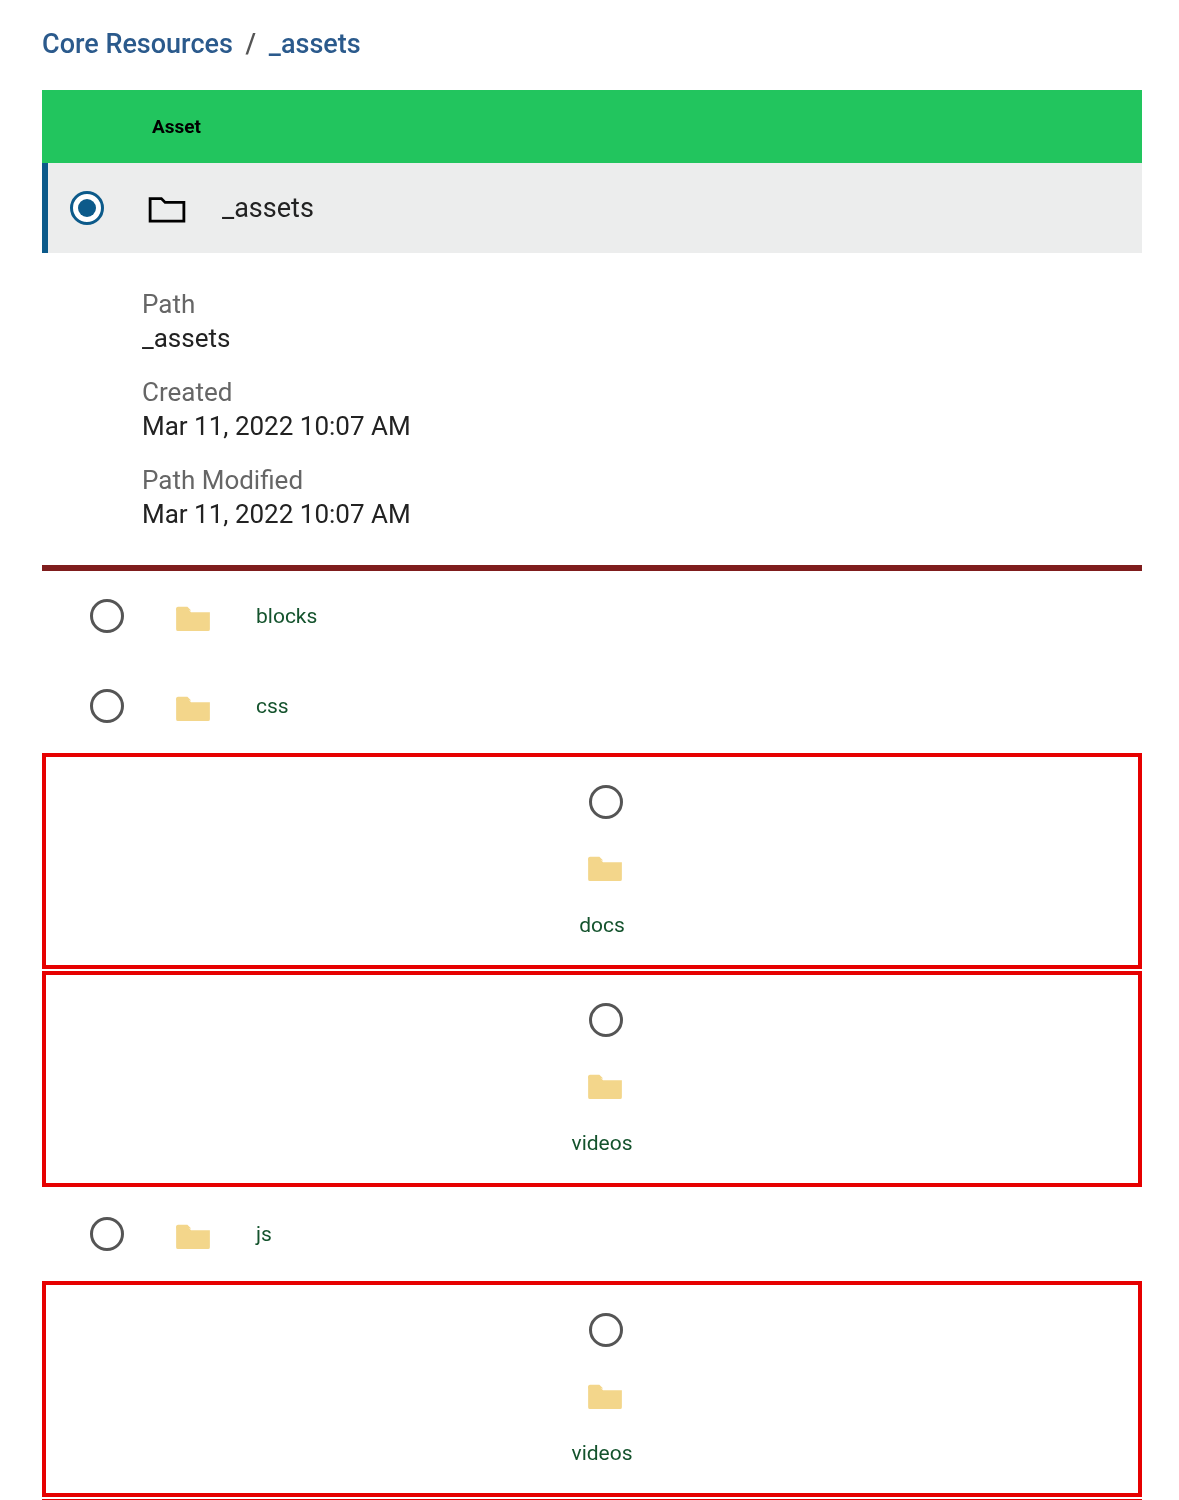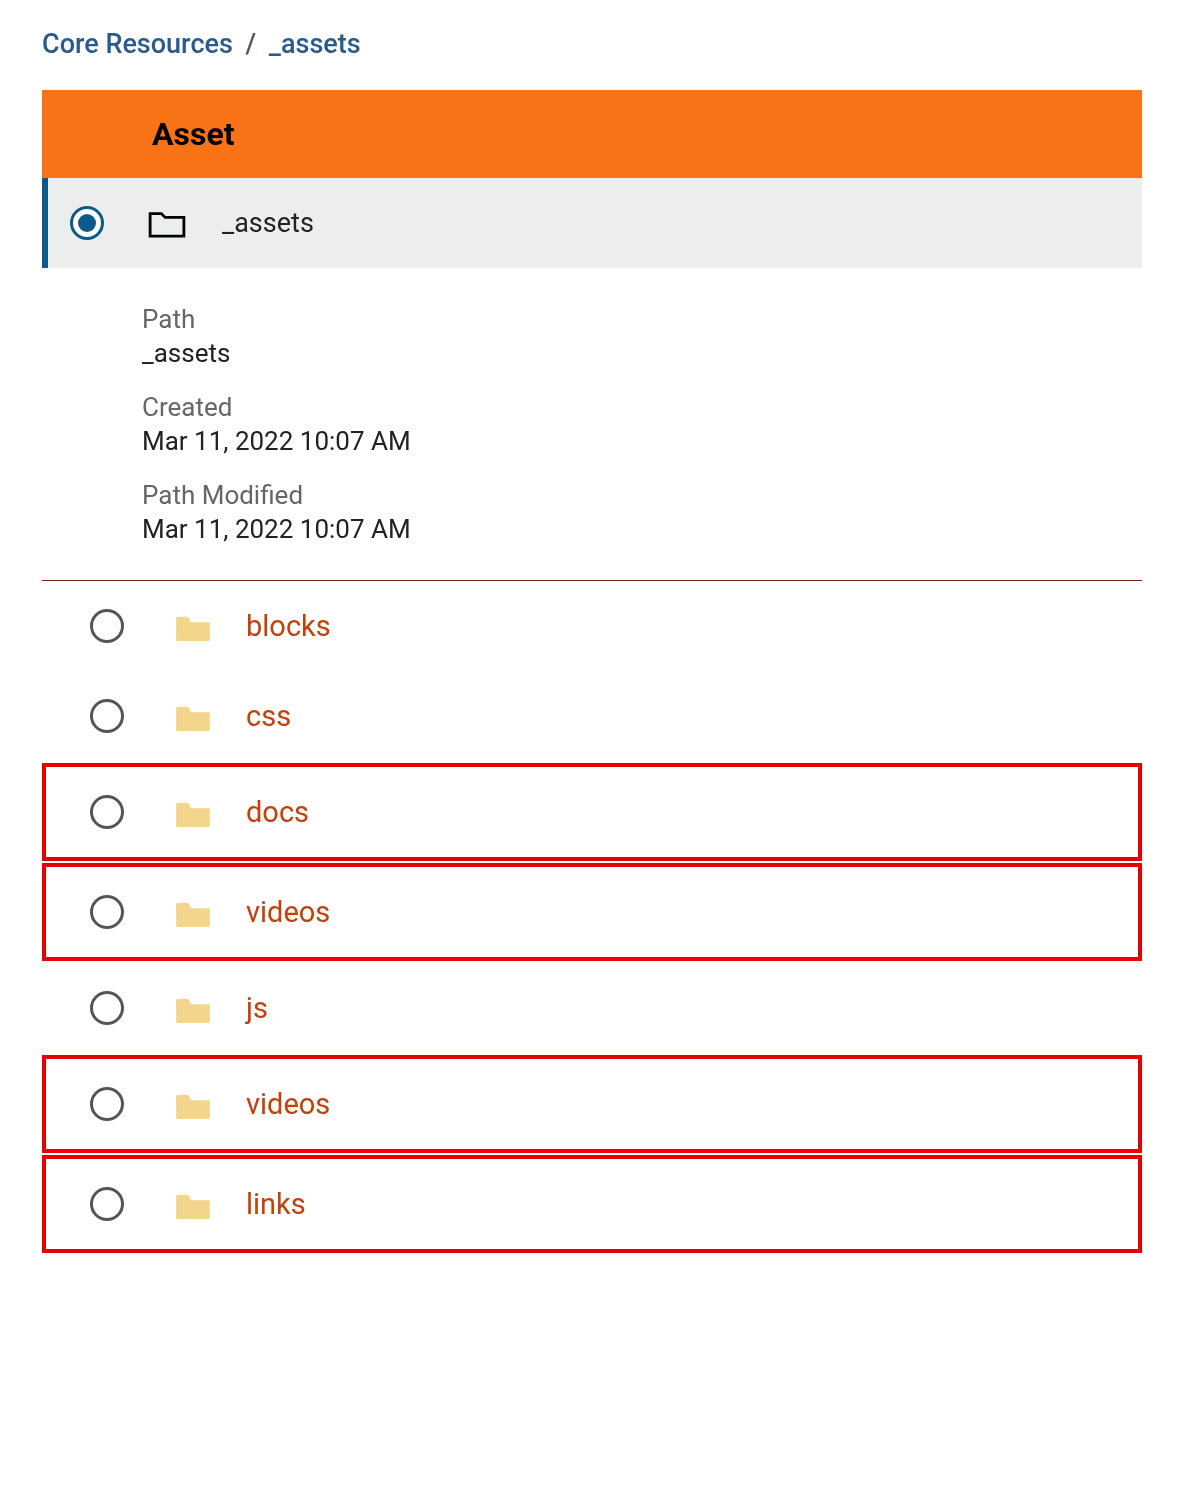--- a/index.html
+++ b/index.html
@@ -15,23 +15,23 @@
     padding: 28px 0 30px 42px;
     font-size: 27px;
     color: #2b5a8c;
     font-weight: 500;
     border-radius: 17px;
   }
   .breadcrumbs a { color: #2b5a8c; text-decoration: none; cursor: pointer; }
   .breadcrumbs .sep { color: #555; margin: 0 6px; }
   .table-wrap { margin: 0 0 0 42px; width: 1100px; }
   .table-head {
-    background: #f97316;
+    background: #22c55e;
     padding: 25px 4px 25px 110px;
-    font-size: 32px;
+    font-size: 19px;
     font-weight: 700;
     color: #000;
   }
   .row-selected {
     background: #eceded;
     border-left: 6px solid #0c5a8a;
     display: flex;
     align-items: center;
     padding: 28px 0 28px 22px;
     gap: 32px;
@@ -55,21 +55,21 @@
     margin-left: 12px;
   }
   .folder-outline svg { width: 38px; height: 30px; display: block; }
   .asset-name {
     font-size: 27px;
     color: #222;
     margin-left: 4px;
   }
   .details {
     padding: 36px 0 36px 100px;
-    border-bottom: 1px solid #7f1d1d;
+    border-bottom: 6px solid #7f1d1d;
   }
   .detail-label {
     color: #666;
     font-size: 26px;
     margin-bottom: 4px;
   }
   .detail-value {
     color: #222;
     font-size: 26px;
     margin-bottom: 24px;
@@ -78,26 +78,26 @@
   .list-row {
     display: flex;
     align-items: center;
     padding: 28px 0 28px 28px;
     gap: 32px;
     position: relative;
   }
   .list-row .radio { margin-left: 20px; }
   .folder-solid svg { width: 38px; height: 30px; display: block; }
   .folder-solid { margin-left: 18px; }
-  .list-name { font-size: 29px; color: #c2410c; margin-left: 2px; }
+  .list-name { font-size: 21px; color: #14532d; margin-left: 12px; }
   .highlight-box {
     border: 4px solid #e60000;
     margin: 2px 0;
   }
-  .highlight-box .list-row { padding-left: 24px; }
+  .highlight-box .list-row { padding-left: 8px; flex-direction: column; }
 </style>
 </head>
 <body>
 
 <div class="page">
 
   <div class="breadcrumbs">
     <a>Core Resources</a>
     <span class="sep">/</span>
     <a>_assets</a>

